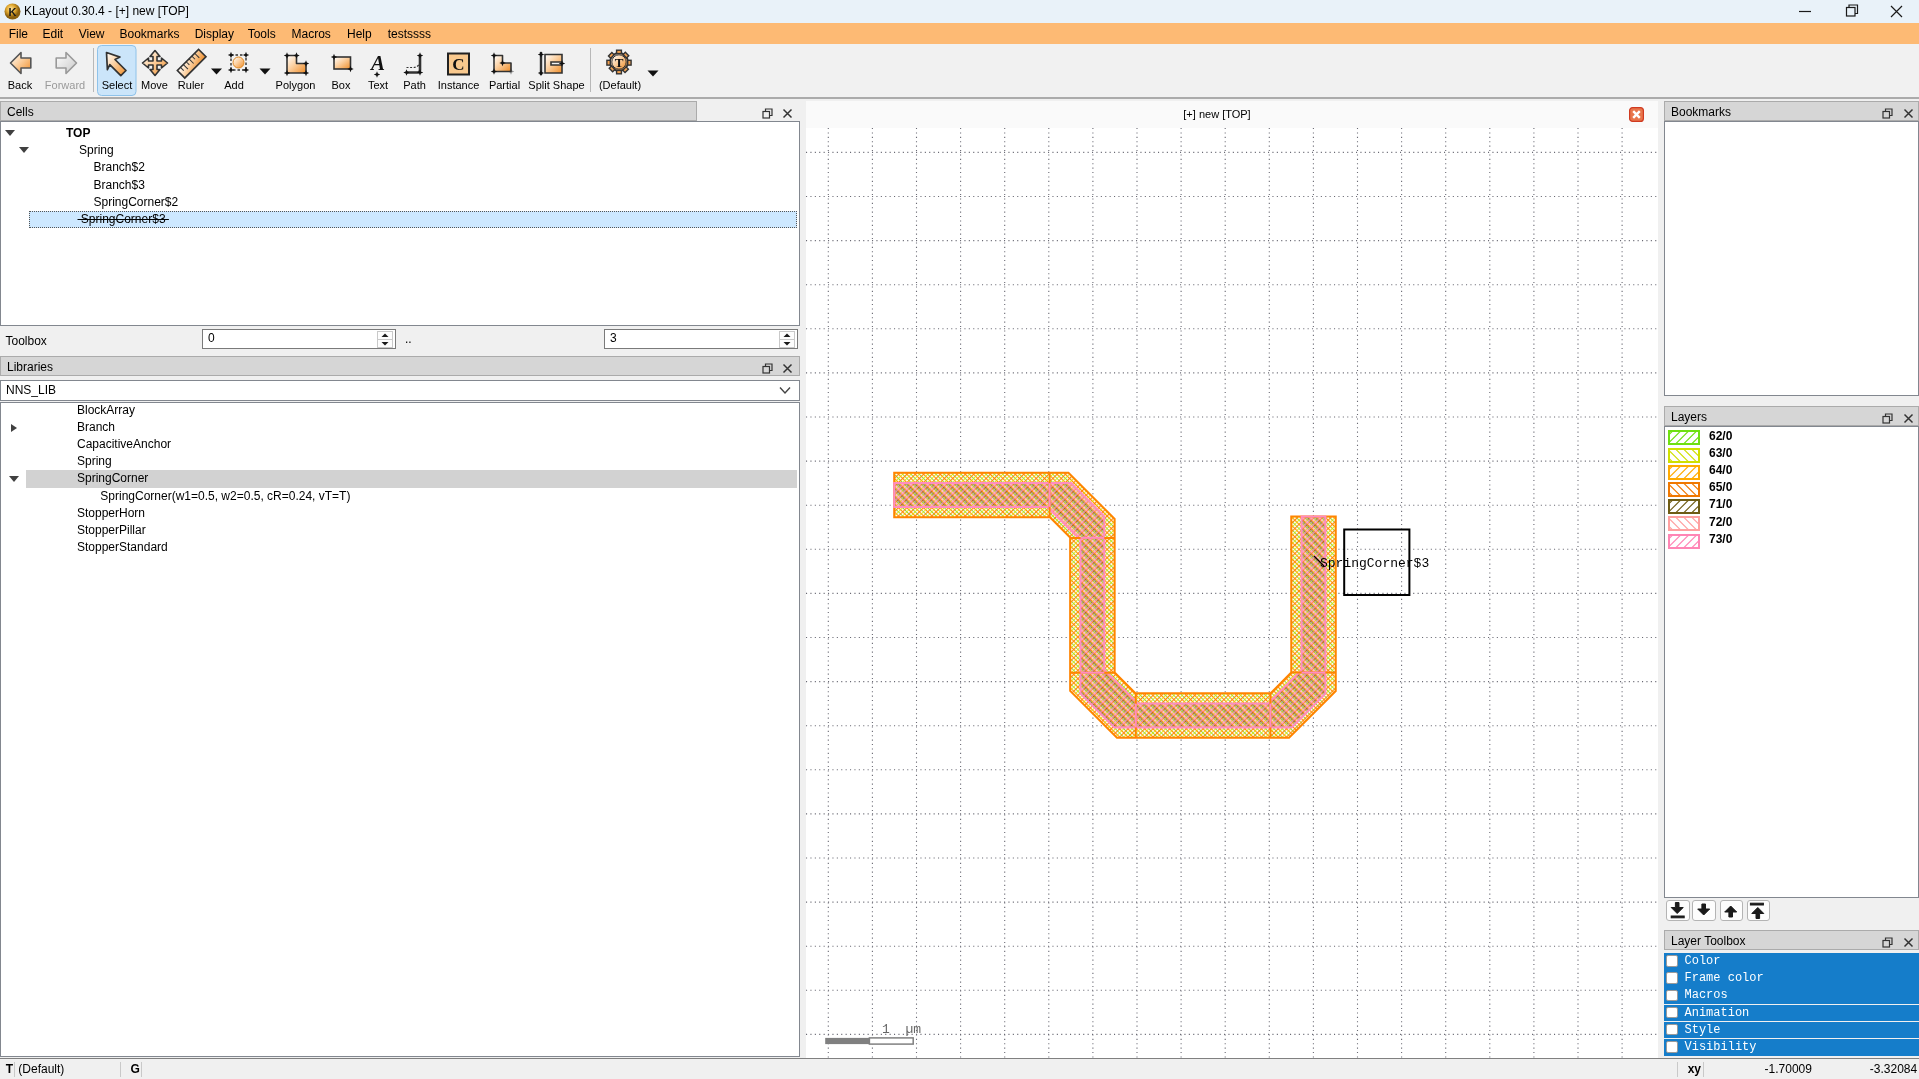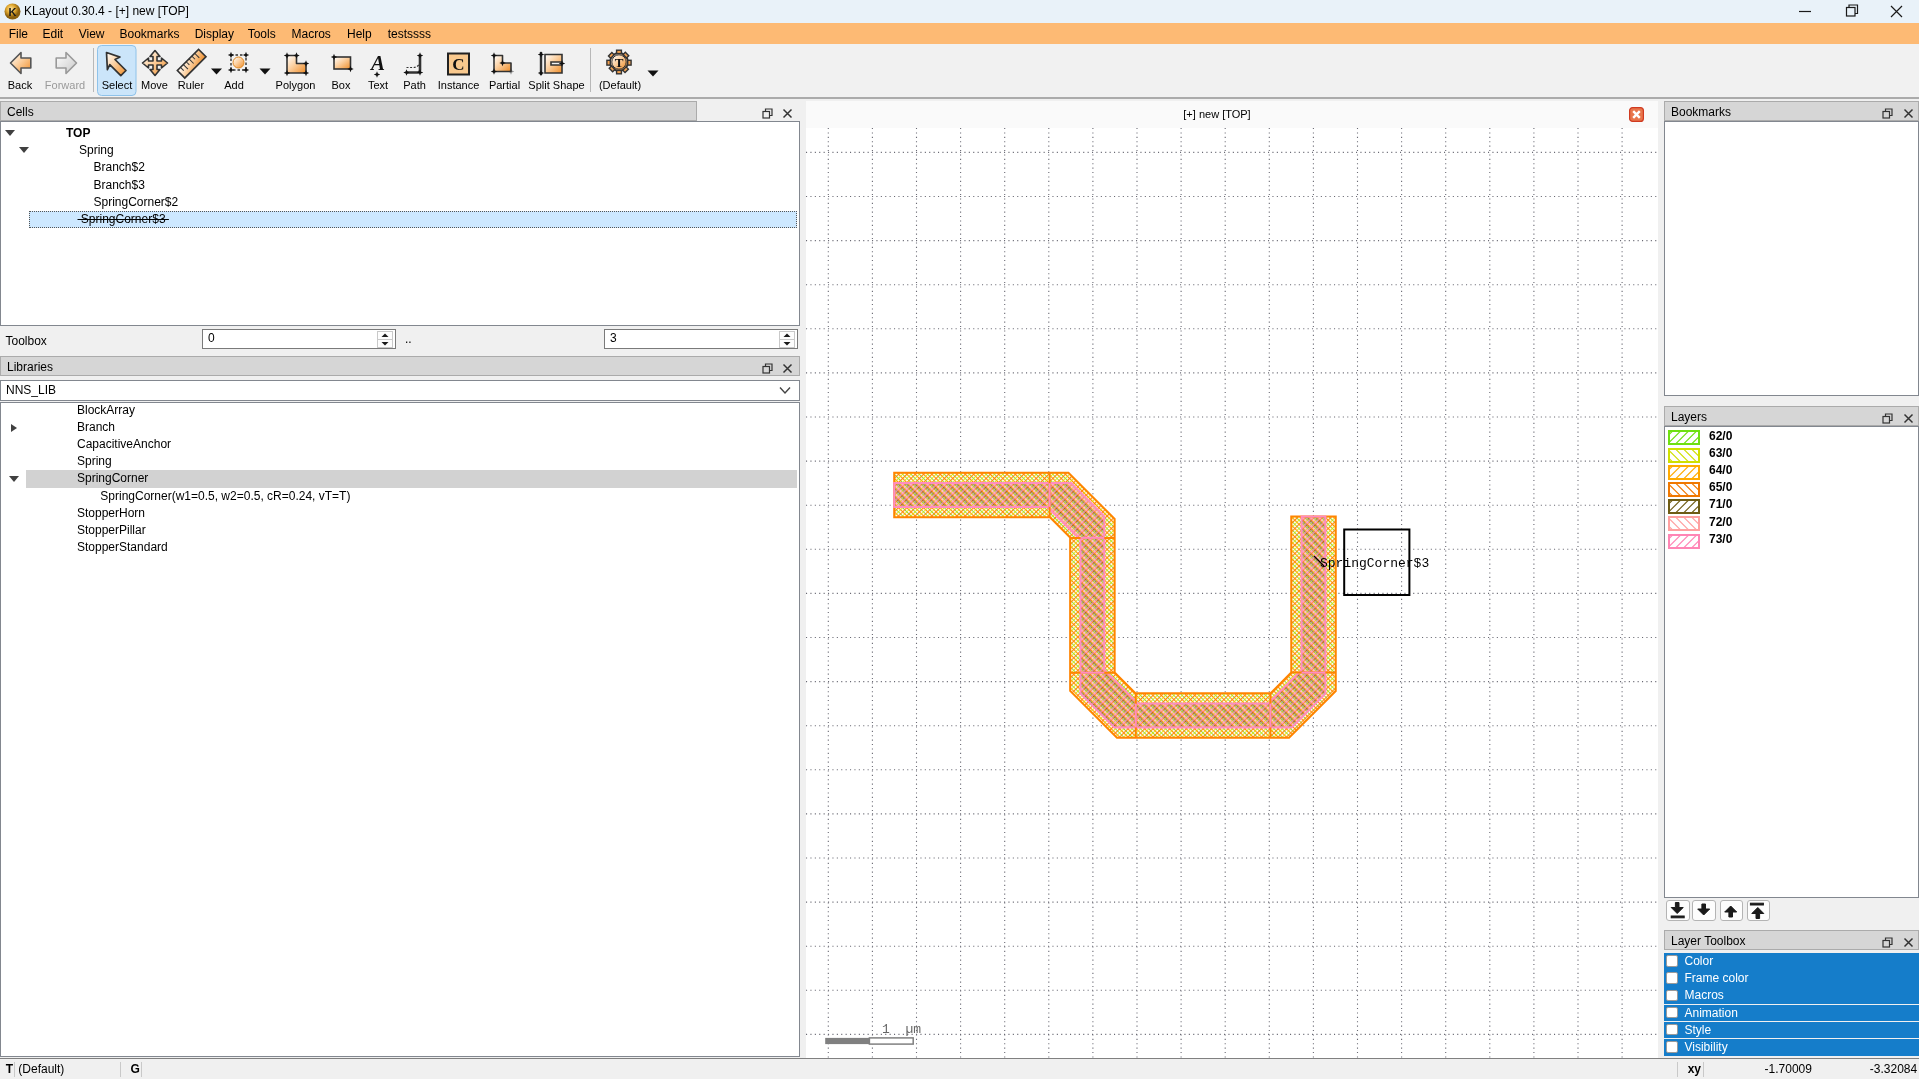--- a/index.html
+++ b/index.html
@@ -18,21 +18,21 @@
 .hbtn { position:absolute; top:6px; width:11px; height:11px; }
 .white { position:absolute; background:#fff; border:1px solid #82878f; }
 .trow { position:absolute; white-space:nowrap; font-size:12px; height:17px; line-height:17px;margin-left:44px; }
 .tri-d { display:inline-block; width:0; height:0; border-left:5px solid transparent; border-right:5px solid transparent; border-top:6px solid #404040; }
 .tri-r { display:inline-block; width:0; height:0; border-top:4.5px solid transparent; border-bottom:4.5px solid transparent; border-left:6px solid #404040; }
 #statusbar { position:absolute; left:0; top:1059px; width:1919px; height:20px; background:#f0f0f0; font-size:12px; }
 .ssep { position:absolute; top:3px; height:15px; width:1px; background:#c9c9c9; }
 .srow { position:absolute; top:3px; font-size:12px; }
 .spin { position:absolute; background:#fff; border:1px solid #7a7a7a; height:20px; font-size:12px; }
 .laytext { position:absolute; font-weight:bold; font-size:12px; }
-.bluerow { position:absolute; left:0px; width:255px; height:16.6px; background:#157dca; color:#fff; font-size:12px; }
+.bluerow { position:absolute; left:0px; width:255px; height:16.6px; background:#157dca; color:#fff; font-size:12px;font-family:Liberation Mono, monospace; }
 .bluerow span { position:absolute; left:20.5px; top:1px; }
 .cbx { position:absolute; left:2px; top:2.2px; width:11.5px; height:11.5px; background:#fff; border:1px solid #9a9a9a; border-radius:2px; }
 .abtn { position:absolute; top:0; width:23.5px; height:21px; background:#fdfdfd; border:1px solid #b4b4b4; border-radius:3px; }
 </style>
 </head>
 <body>
 
 <div id="titlebar">
   <svg class="abs" style="left:4px;top:3px" width="17" height="17" viewBox="0 0 17 17">
     <defs>

